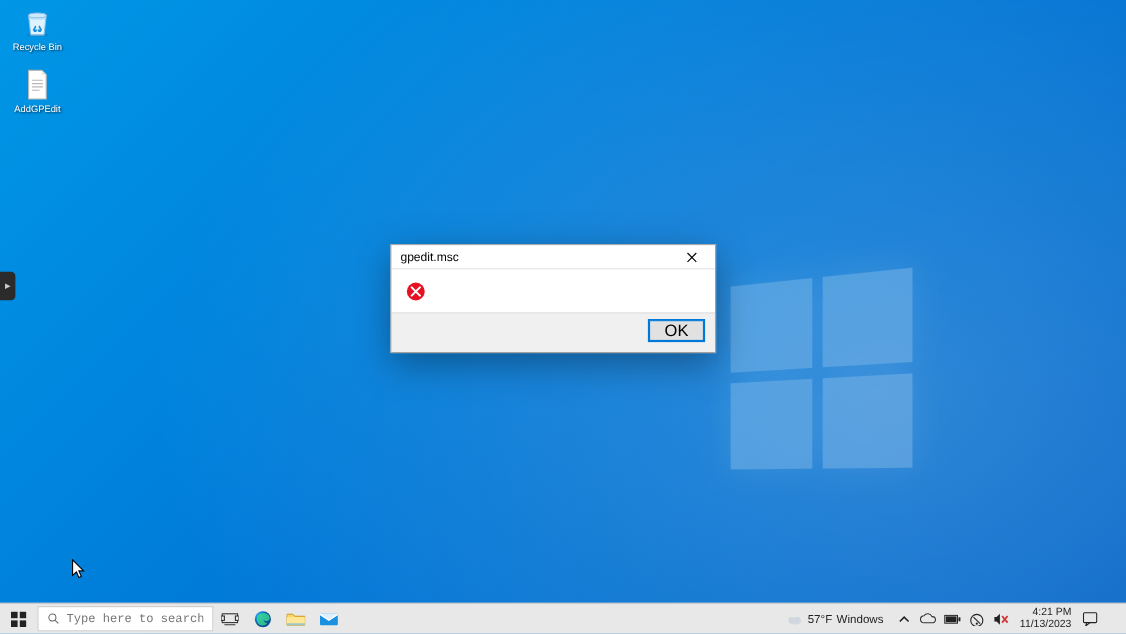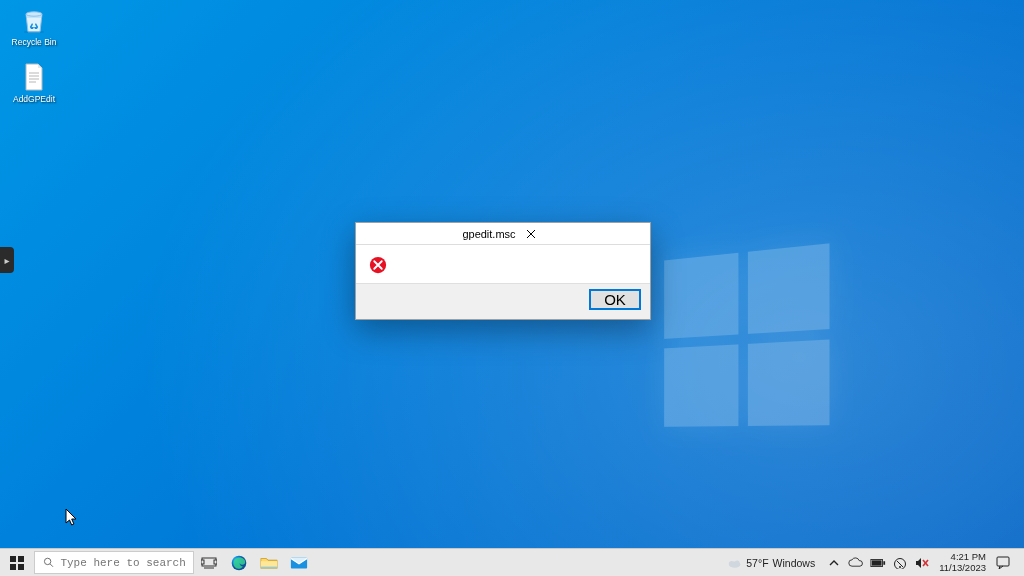--- a/index.html
+++ b/index.html
@@ -50,21 +50,21 @@
 
   
   .dialog {
     position: absolute; left: 355px; top: 222px; width: 296px;
     background: #f0f0f0; border: 1px solid #a0a0a0;
     box-shadow: 0 10px 32px rgba(0,0,0,.35);
     font-size: 11px; color: #000;
   }
   .dialog-title {
     background: #fff; height: 22px; padding: 0 6px 0 8px; border-bottom: 1px solid #ddd;
-    display: flex; align-items: center; justify-content: center;
+    display: flex; align-items: center; justify-content: space-between;
   }
   .dialog-title-text { font-size: 11px; }
   .dialog-close { width: 30px; height: 18px; display:flex; align-items:center; justify-content:center; font-size:12px; cursor:pointer; }
   .dialog-body { padding: 10px 12px 6px; display: flex; gap: 10px; background:#fff;}
   .dialog-body .error-icon { flex: 0 0 20px; }
   .dialog-body .msg { font-size: 10px; line-height: 1.35; color:#000; }
   .dialog-buttons { padding: 6px 10px 10px; display:flex; justify-content:flex-end; background:#f0f0f0; border-top:1px solid #dfdfdf;}
   .dialog-buttons button {
     min-width: 50px; height: 19px; font-size: 15px;
     background: #e1e1e1; border: 1px solid #0078d7; outline: 1px solid #0078d7;
@@ -79,21 +79,21 @@
   }
   .start-btn { width: 34px; display:flex; align-items:center; justify-content:center; cursor:pointer; }
   .search-box {
     width: 160px; display:flex; align-items:center; gap:6px; padding: 0 8px;
     background:#fff; border:1px solid #ccc; margin:2px 0;
   }
   .search-box input { border:none; outline:none; font-size:11px; width:100%; background:transparent; color:#555;font-family:Liberation Mono, monospace; }
   .task-icons { display:flex; align-items:stretch; }
   .task-icon { width: 30px; display:flex; align-items:center; justify-content:center; cursor:pointer; }
 
-  .tray { margin-left:auto; display:flex; align-items:center; gap:0; padding-right: 4px;}
+  .tray { margin-left:auto; display:flex; align-items:center; gap:0; padding-right: 16px;}
   .tray-weather { display:flex; align-items:center; gap:4px; padding:0 8px; cursor:pointer; height:100%; font-size:10.5px; color:#222;}
   .tray-icon { width:22px; height:100%; display:flex; align-items:center; justify-content:center; cursor:pointer; font-size:12px; color:#222; }
   .tray-clock { padding: 0 6px; text-align:right; font-size:9.5px; line-height:1.1; display:flex; flex-direction:column; justify-content:center; cursor:pointer;}
   .show-desktop { width:6px; border-left:1px solid #c0c0c0; cursor:pointer; }
 </style>
 </head>
 <body>
 
 <div class="desktop">
 

